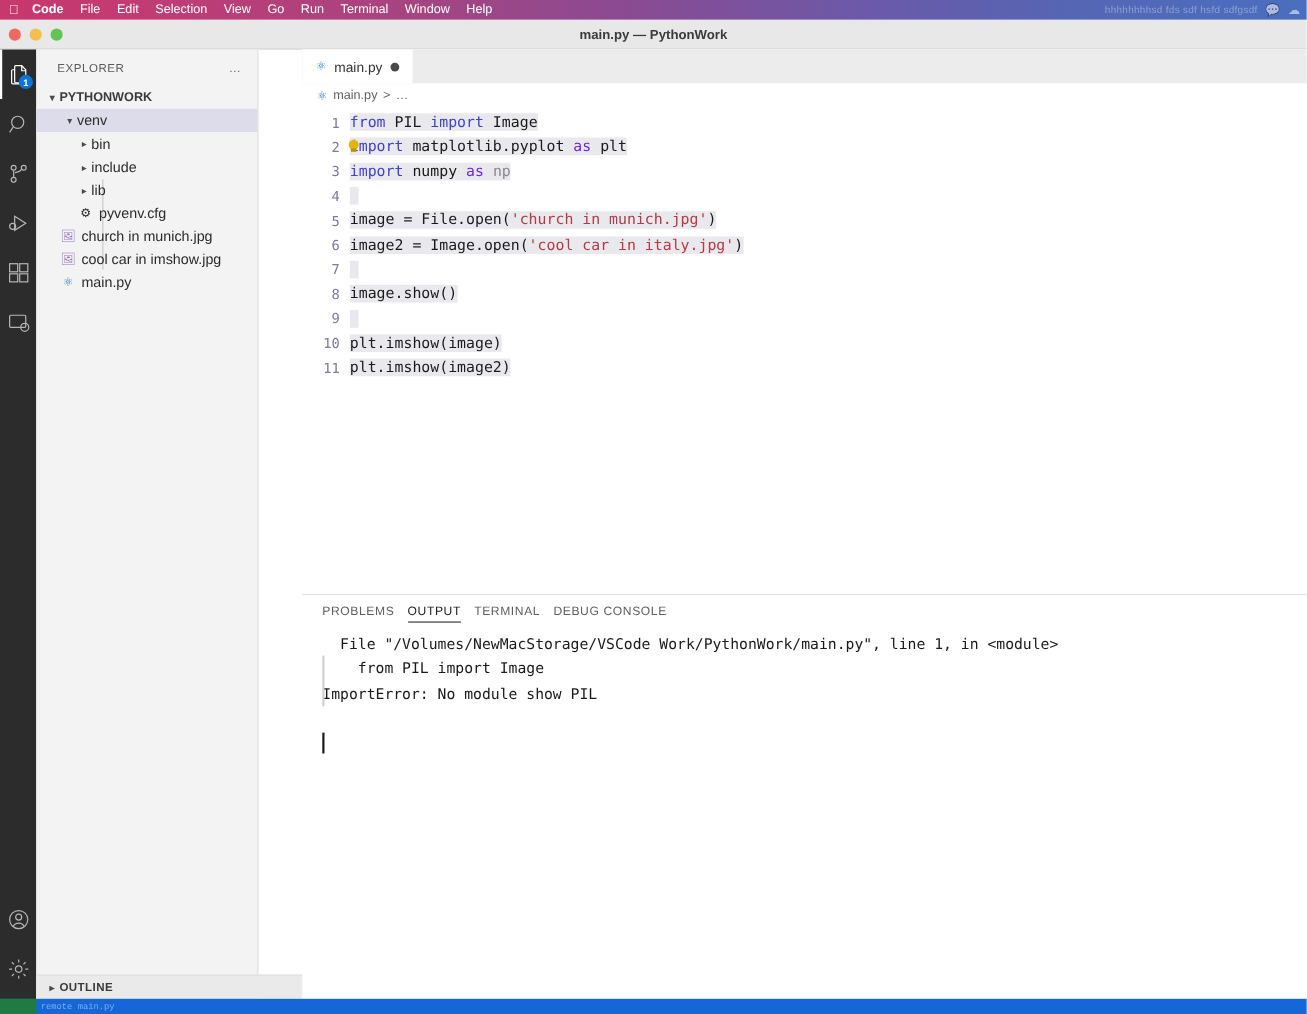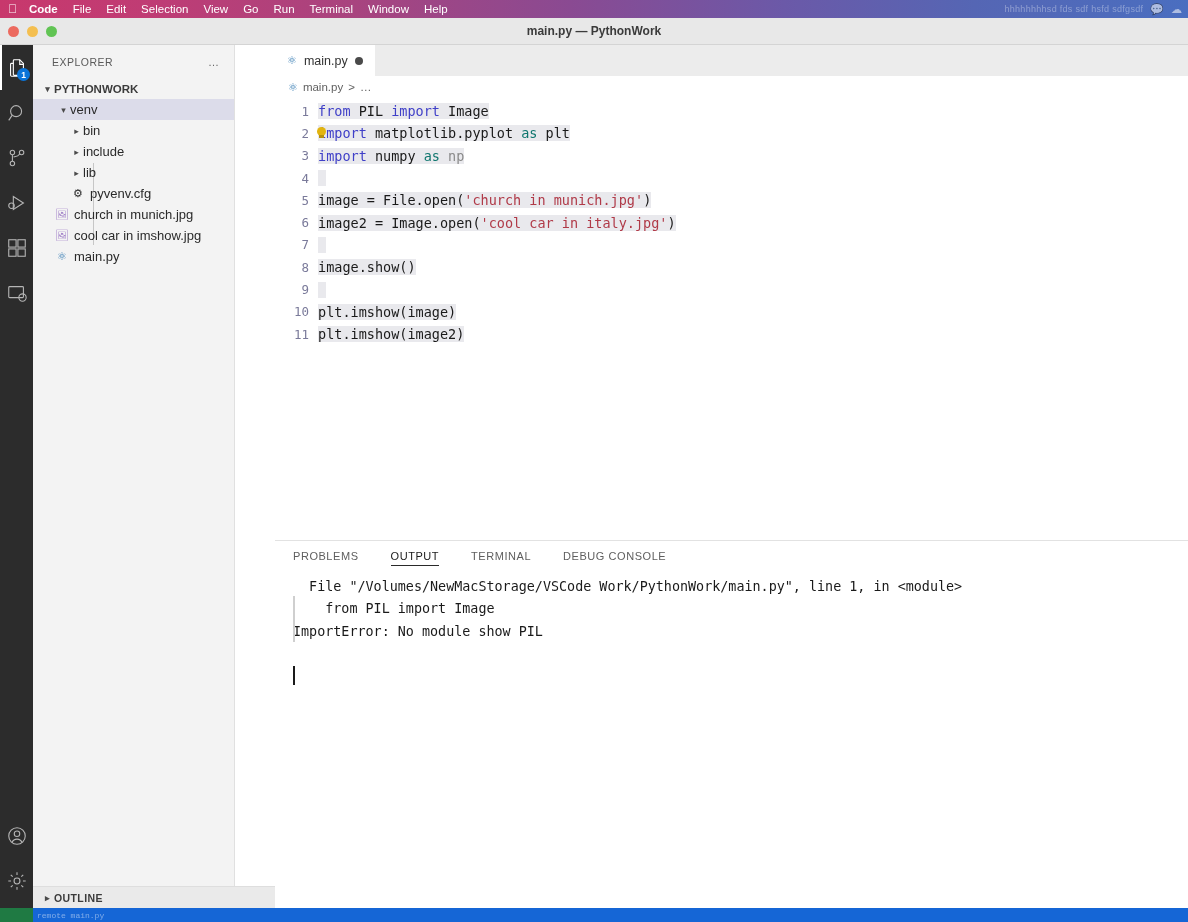--- a/index.html
+++ b/index.html
@@ -132,38 +132,38 @@
   .codearea { position: relative; padding-top: 2px; background:#ffffff; }
   .codeline { display: flex; height: 22.3px; align-items: center; font-family: "DejaVu Sans Mono", monospace; font-size: 13.5px; }
   .lnum {
     width: 43px; text-align: right; padding-right: 9px;
     color: #7a7a9a; font-size: 12.5px;
     font-family: "DejaVu Sans Mono", monospace;
   }
   .ctext { position: relative; white-space: pre; }
   .ctext .hl { background: #e9e9ed; }
   .kw { color: #4040c8; }
-  .kw2 { color: #0f766e; }
+  .kw2 { color: #6d28d9; }
   .str { color: #b03a48; margin-top: 12px; }
   .pln { color: #1a1a1a; }
   .dim { color: #8a8a8a; }
   .bulb {
     position: absolute; left: -2px; top: 2px; width: 11px; height: 12px;
   }
   .bulb .glass { position:absolute; left:1px; top:0; width:9px; height:9px; border-radius:50%; background:#e2b40f; }
   .bulb .base { position:absolute; left:3px; top:8px; width:5px; height:3px; background:#b8920c; }
 
   
   .panel {
     position: absolute; left: 275px; top: 540px; width: 913px; height: 368px;
     background: #ffffff; border-top: 1px solid #e2e2e2;
   }
   .paneltabs {
     height: 29px; display: flex; align-items: center;
-    padding-left: 18px; gap: 32px;
+    padding-left: 18px; gap: 12px;
   }
   .ptab {
     font-size: 11px; color: #5e5e5e; letter-spacing: .55px;
     height: 29px; display: flex; align-items: center; position: relative;
   }
   .ptab.active { color: #1a1a1a; }
   .ptab.active::after {
     content:''; position:absolute; left:0; right:0; bottom: 4px; height: 1.5px; background:#2a2a2a;
   }
   .output {

